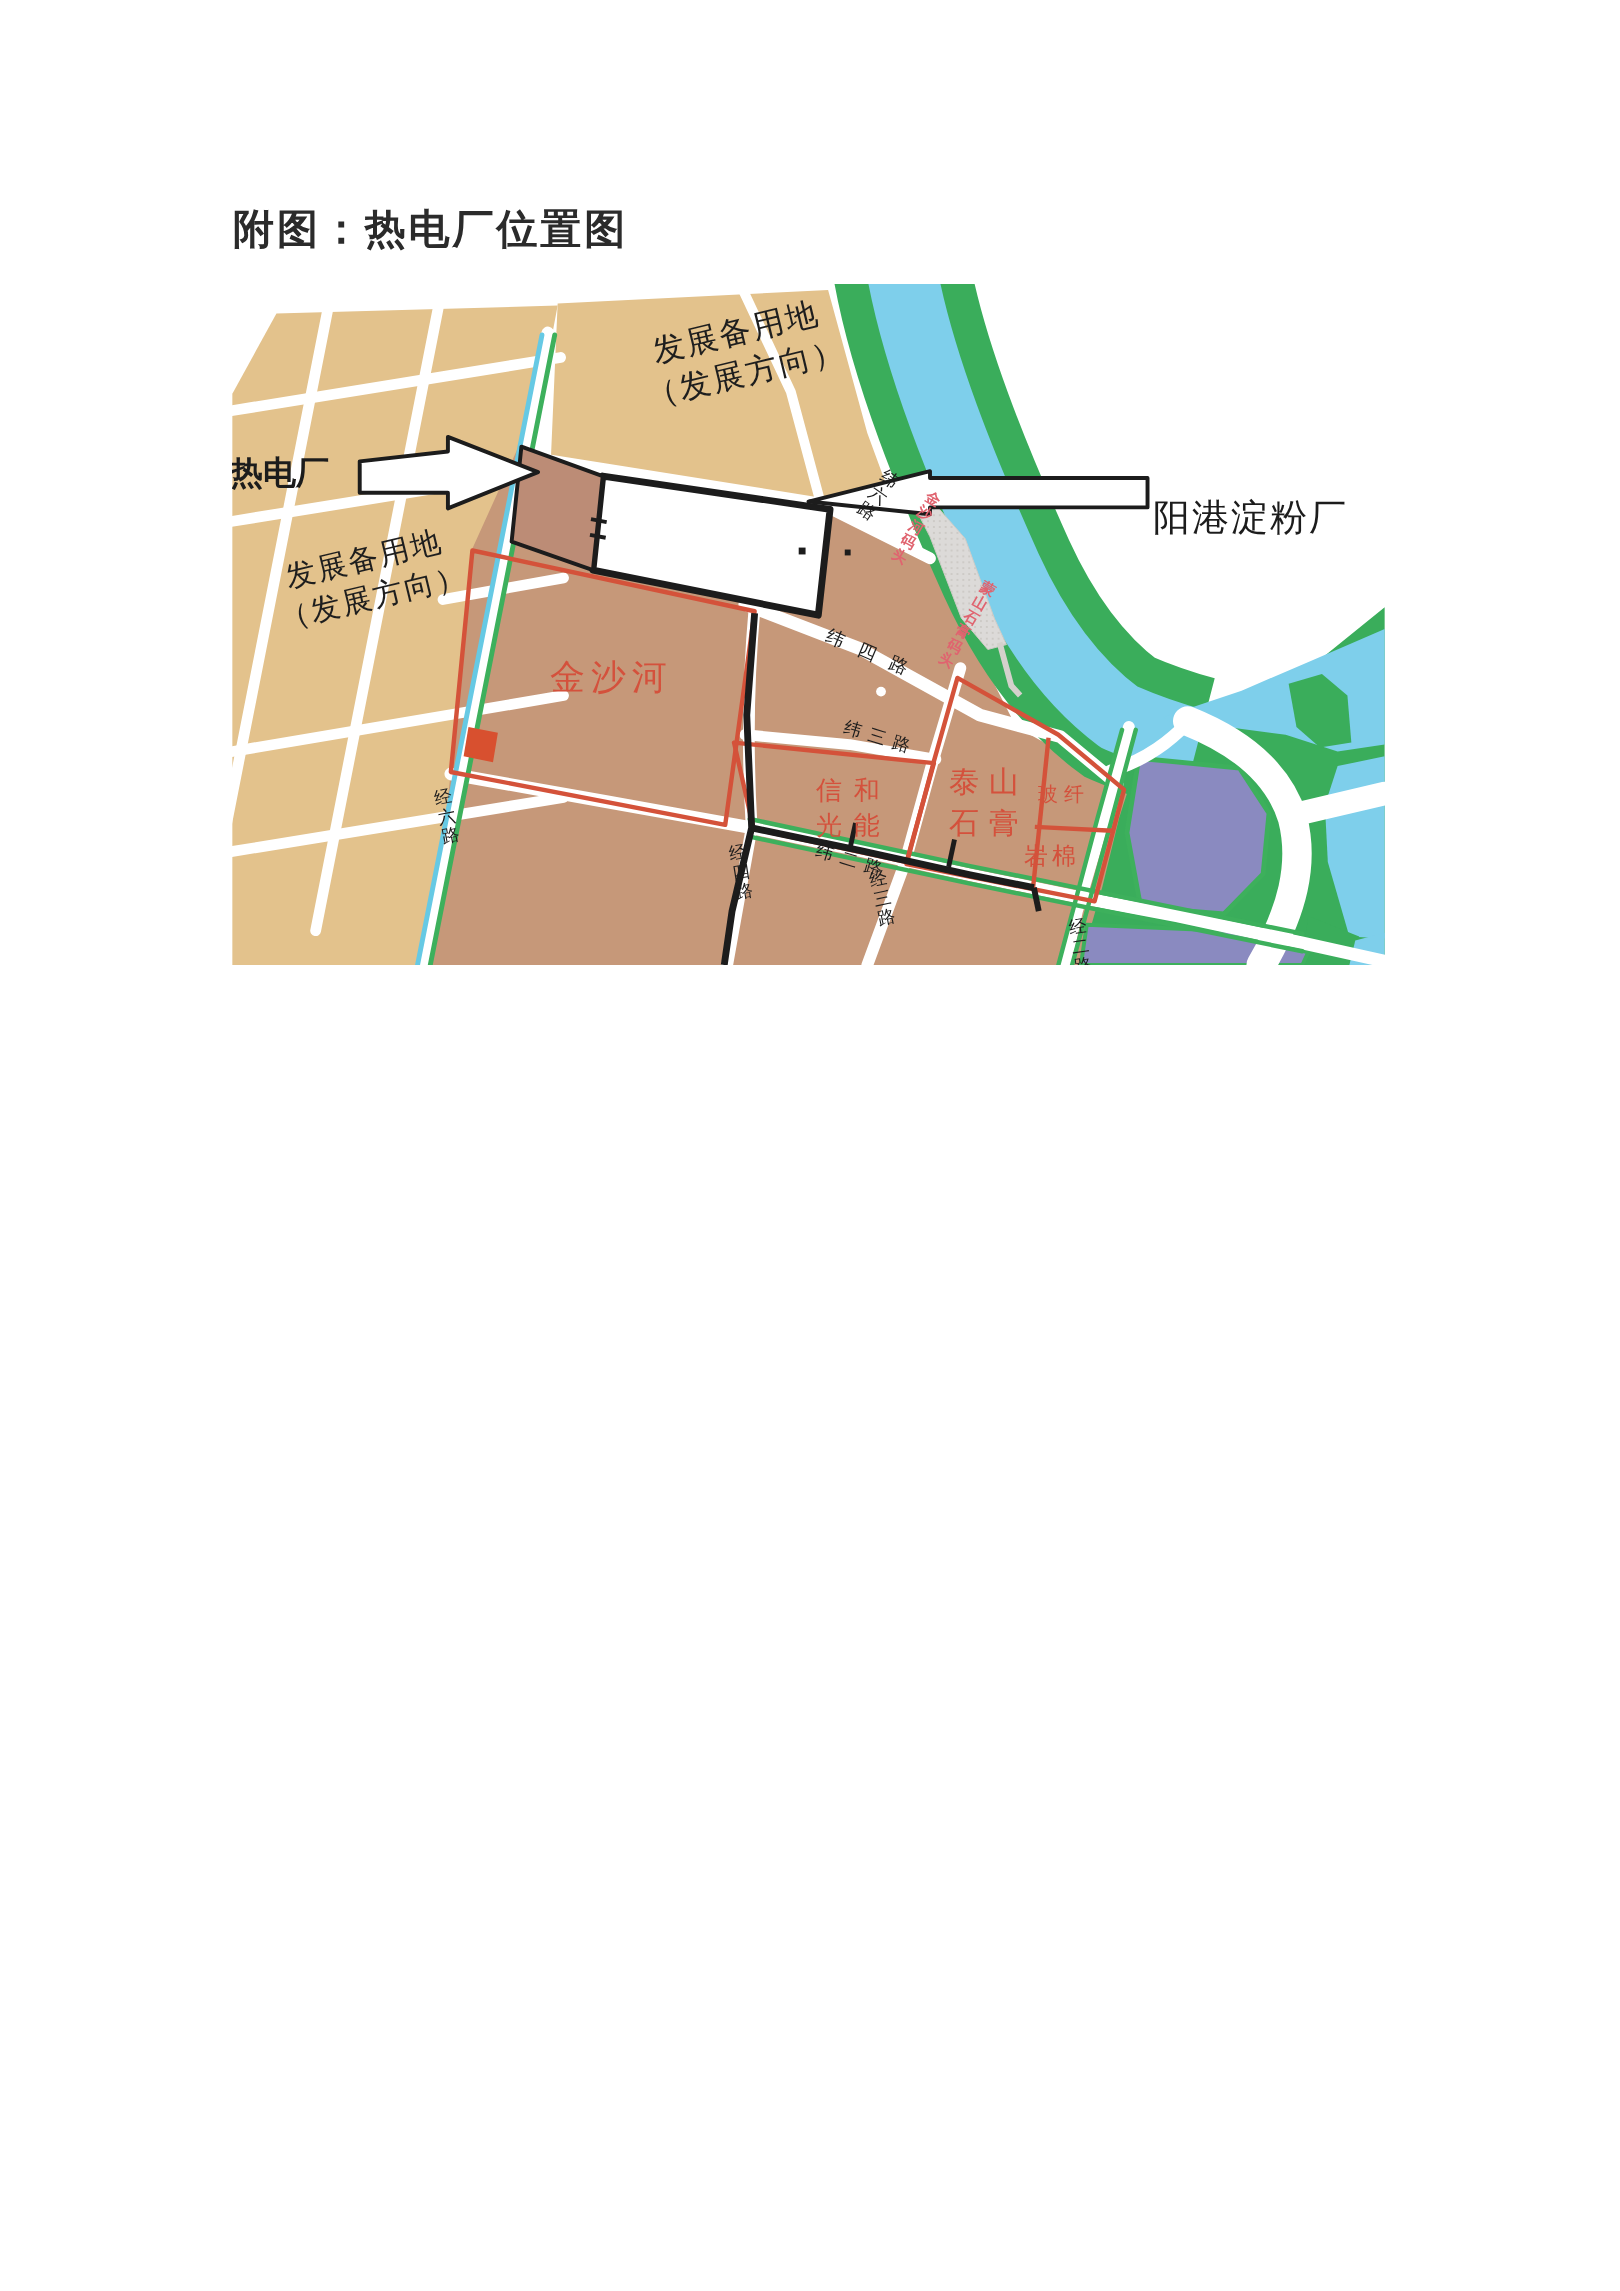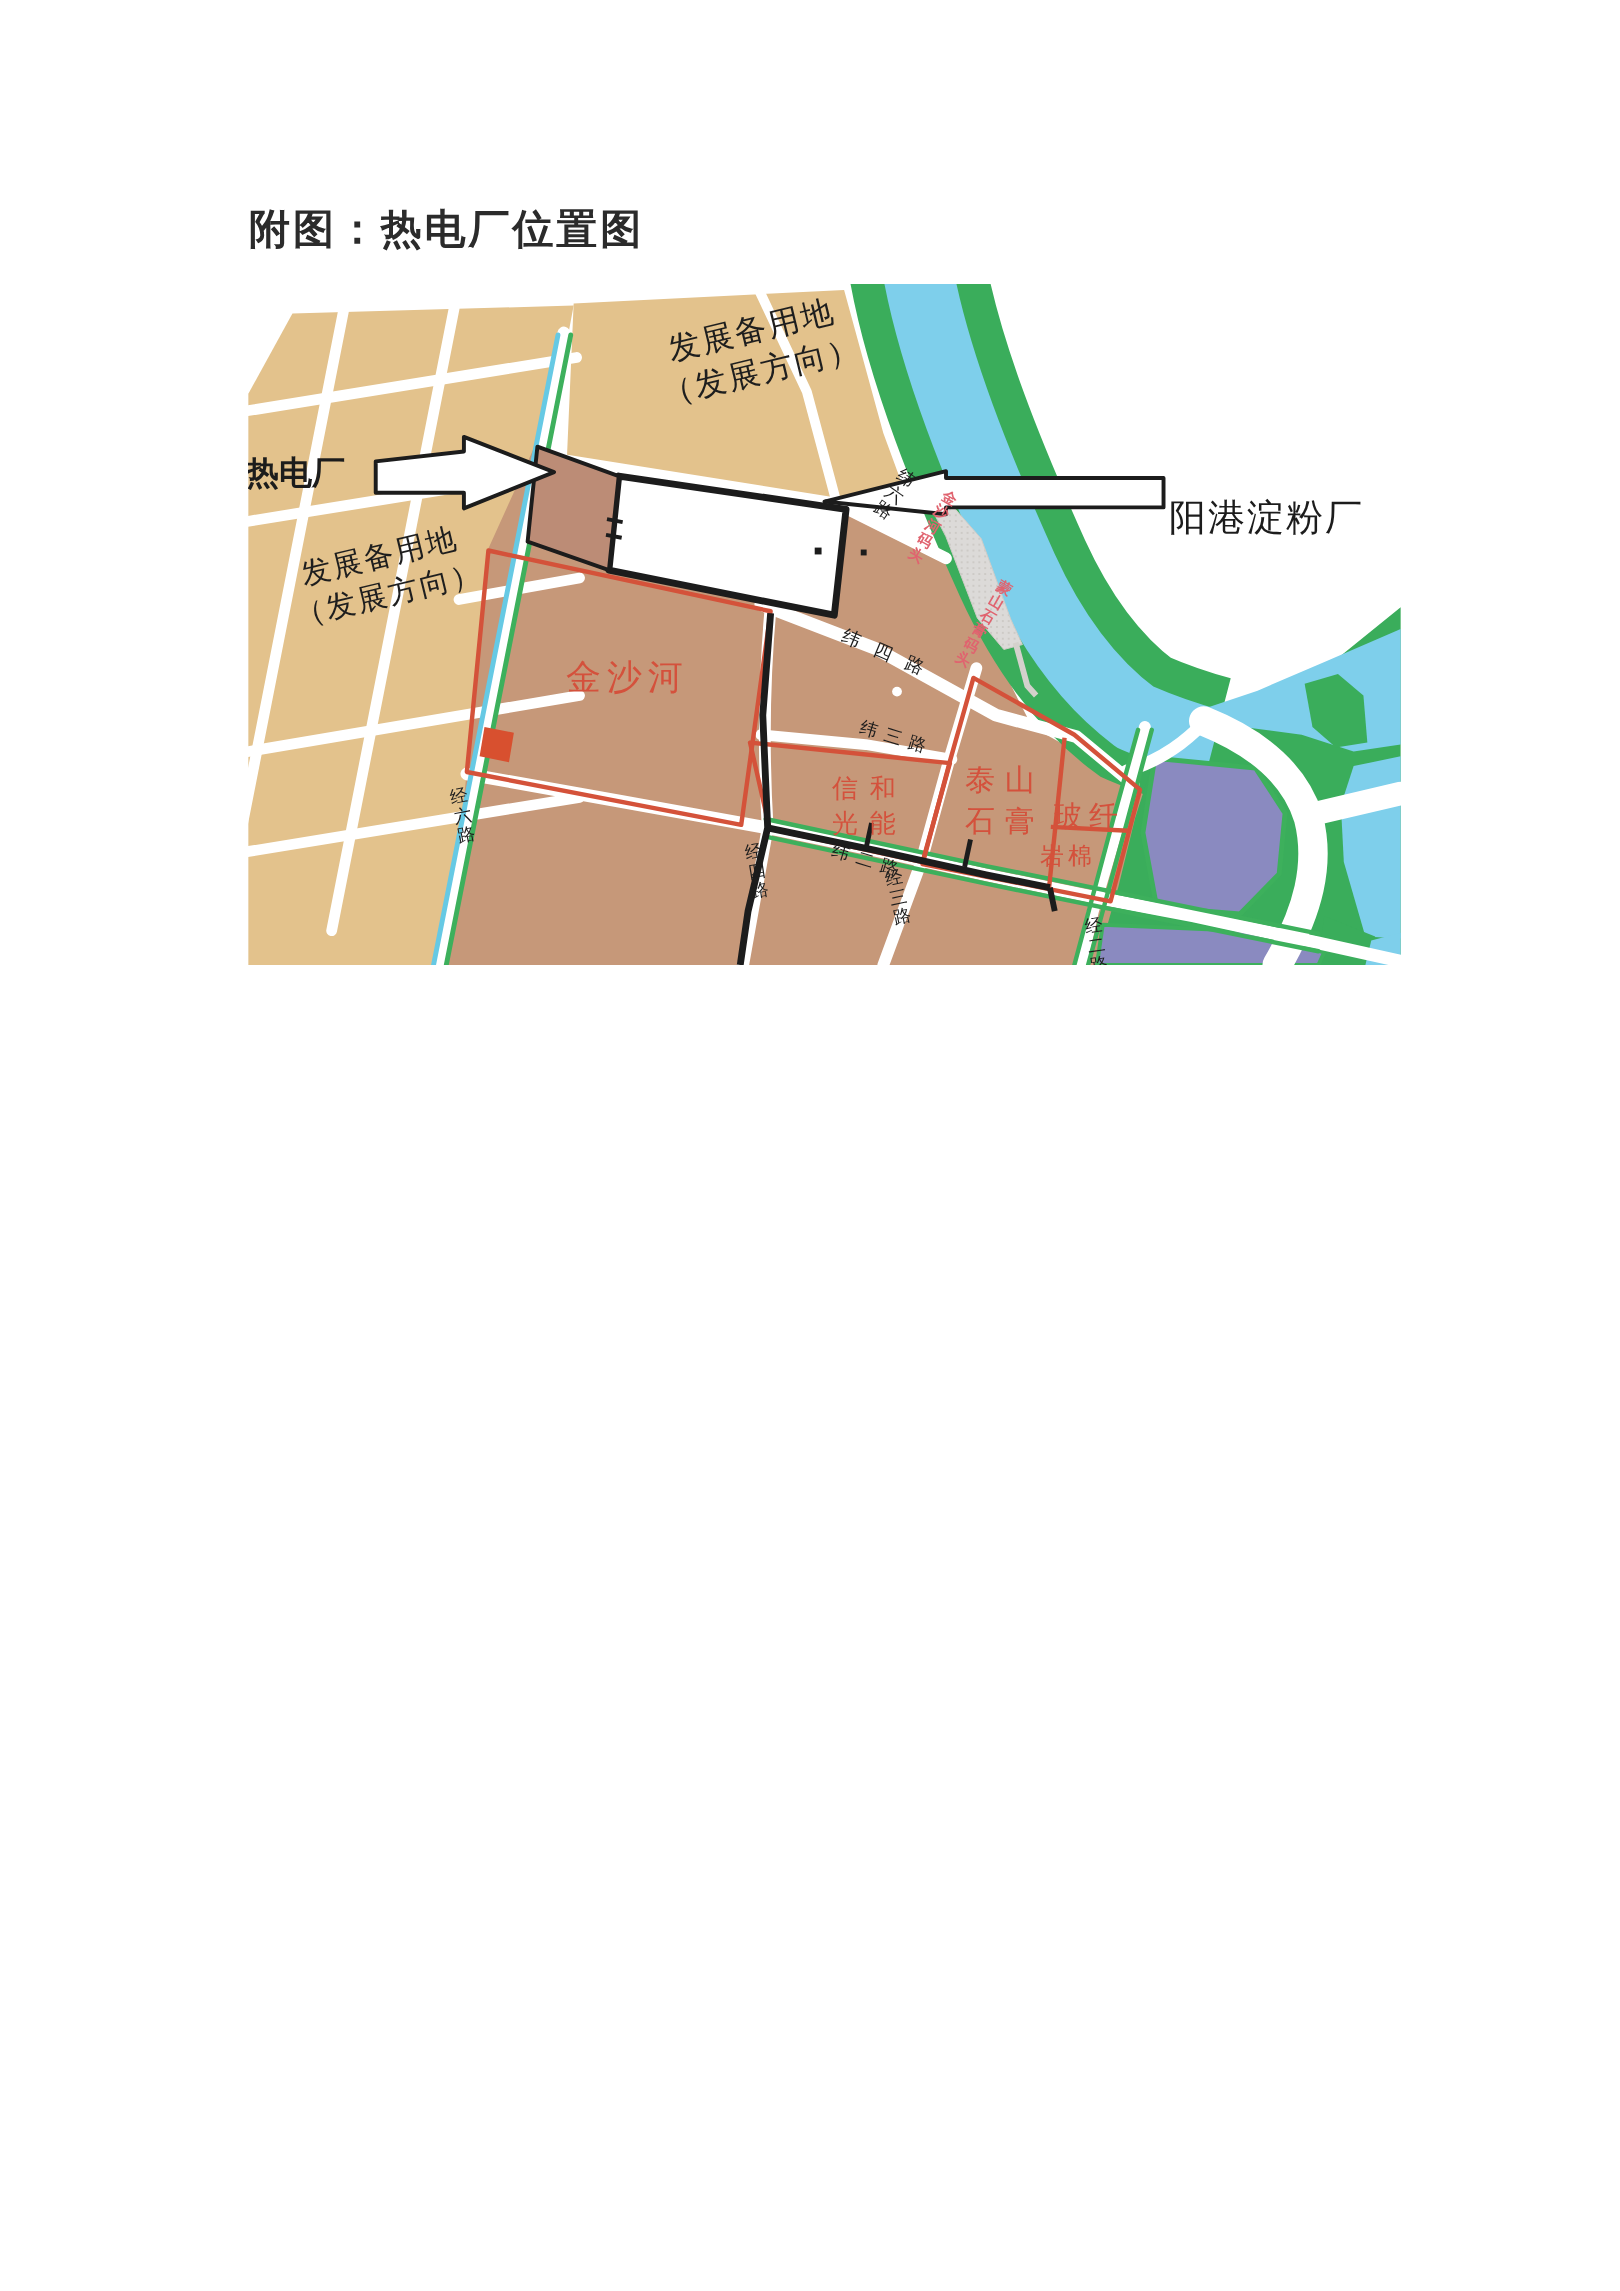--- a/index.html
+++ b/index.html
@@ -1,17 +1,17 @@
 <!DOCTYPE html>
 <html><head>
 <meta charset="utf-8">
 <style>
   html,body{margin:0;padding:0;background:#ffffff;}
   .page{position:relative;width:1432px;height:2292px;background:#ffffff;overflow:hidden;
-        font-family:Liberation Mono, monospace;margin-left:16px;}
+        font-family:Liberation Serif, serif;}
   .doc-title{position:absolute;left:233px;top:202px;font-size:41px;font-weight:bold;
         color:#2b2b2b;letter-spacing:2.9px;}
   .map{position:absolute;left:232px;top:284px;width:1153px;height:681px;overflow:hidden;}
   .map svg{position:absolute;left:0;top:0;}
   .lbl{position:absolute;color:#1c1c1c;white-space:nowrap;}
   .center{text-align:center;}
   .rot{transform-origin:left top;}
   .vlabel{width:1.08em;line-height:1.12;word-break:break-all;white-space:normal;text-align:center;}
   .red{color:#d4513c;}
   .pink{color:#e0636f;}
@@ -131,21 +131,21 @@
 
     <div class="lbl red" style="left:318px;top:370px;font-size:35px;letter-spacing:5.9px;font-weight:500;">金沙河</div>
     <div class="lbl red center" style="left:584px;top:489px;font-size:26px;line-height:1.35;letter-spacing:11.8px;font-weight:500;">
       <span>信和</span><br>
       <span>光能</span>
     </div>
     <div class="lbl red center" style="left:717px;top:478px;font-size:30px;line-height:1.35;letter-spacing:9.8px;font-weight:500;">
       <span>泰山</span><br>
       <span>石膏</span>
     </div>
-    <div class="lbl red" style="left:806px;top:513px;font-size:29px;letter-spacing:5.9px;font-weight:500;">玻纤</div>
+    <div class="lbl red" style="left:806px;top:497px;font-size:20px;letter-spacing:5.9px;font-weight:500;">玻纤</div>
     <div class="lbl red" style="left:792px;top:556px;font-size:24px;letter-spacing:3.9px;font-weight:500;">岩棉</div>
 
     <div class="lbl roadname vlabel rot" style="left:655px;top:182px;transform:rotate(35deg);">纬六路</div>
     <div class="lbl roadname rot" style="left:600px;top:339px;font-size:18.6px;letter-spacing:15.7px;transform:rotate(23deg);">纬四路</div>
     <div class="lbl roadname rot" style="left:616px;top:431px;letter-spacing:7.8px;transform:rotate(17deg);">纬三路</div>
     <div class="lbl roadname rot" style="left:588px;top:554px;letter-spacing:7.8px;transform:rotate(17deg);">纬二路</div>
     <div class="lbl roadname vlabel rot" style="left:200px;top:506px;transform:rotate(-11deg);">经六路</div>
     <div class="lbl roadname vlabel rot" style="left:495px;top:561px;transform:rotate(-9deg);">经四路</div>
     <div class="lbl roadname vlabel rot" style="left:635px;top:588px;transform:rotate(-12deg);">经三路</div>
     <div class="lbl roadname vlabel rot" style="left:835px;top:635px;transform:rotate(-8deg);">经二路</div>

